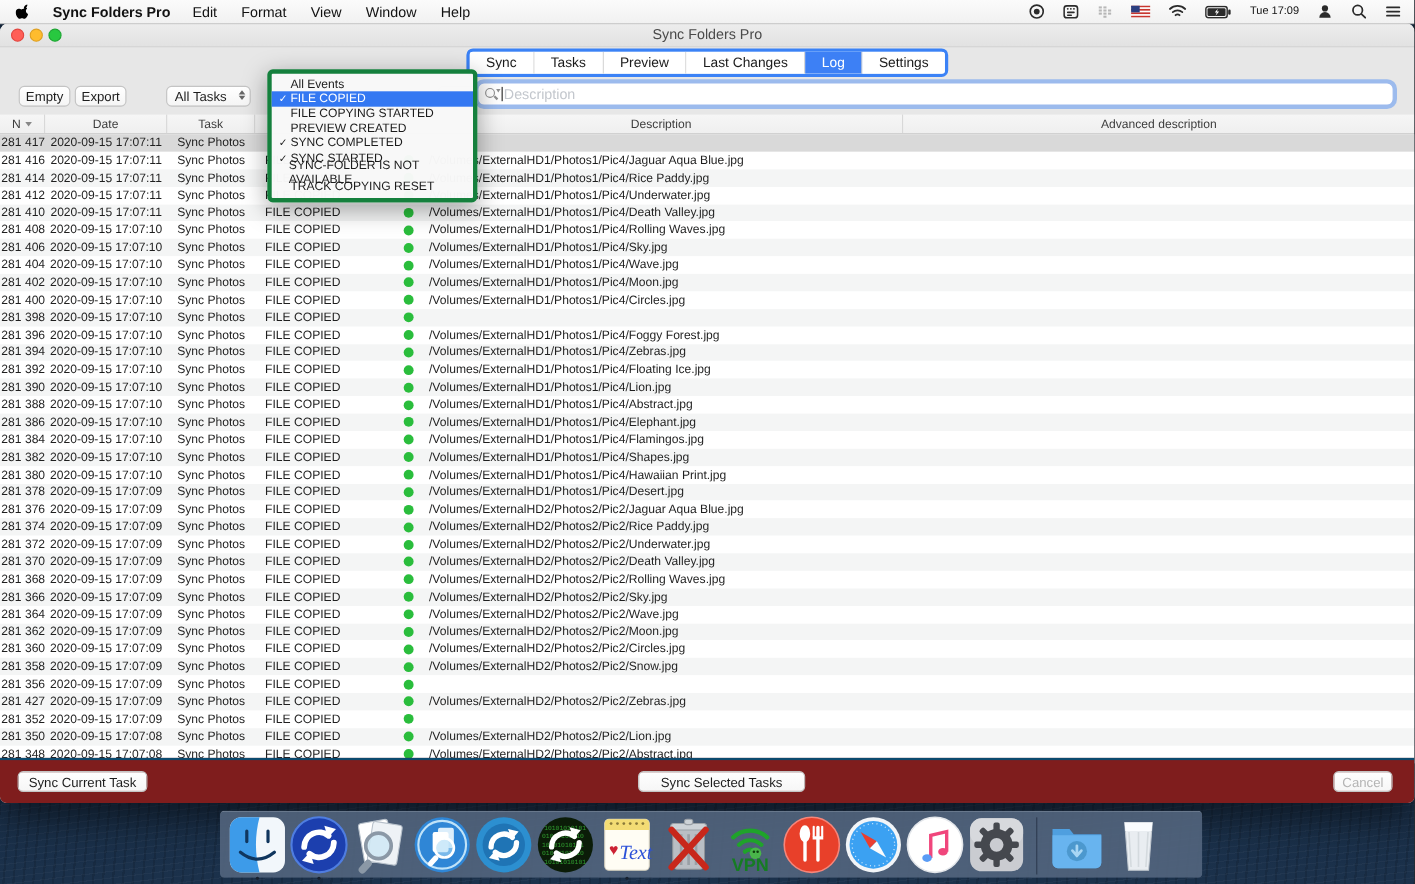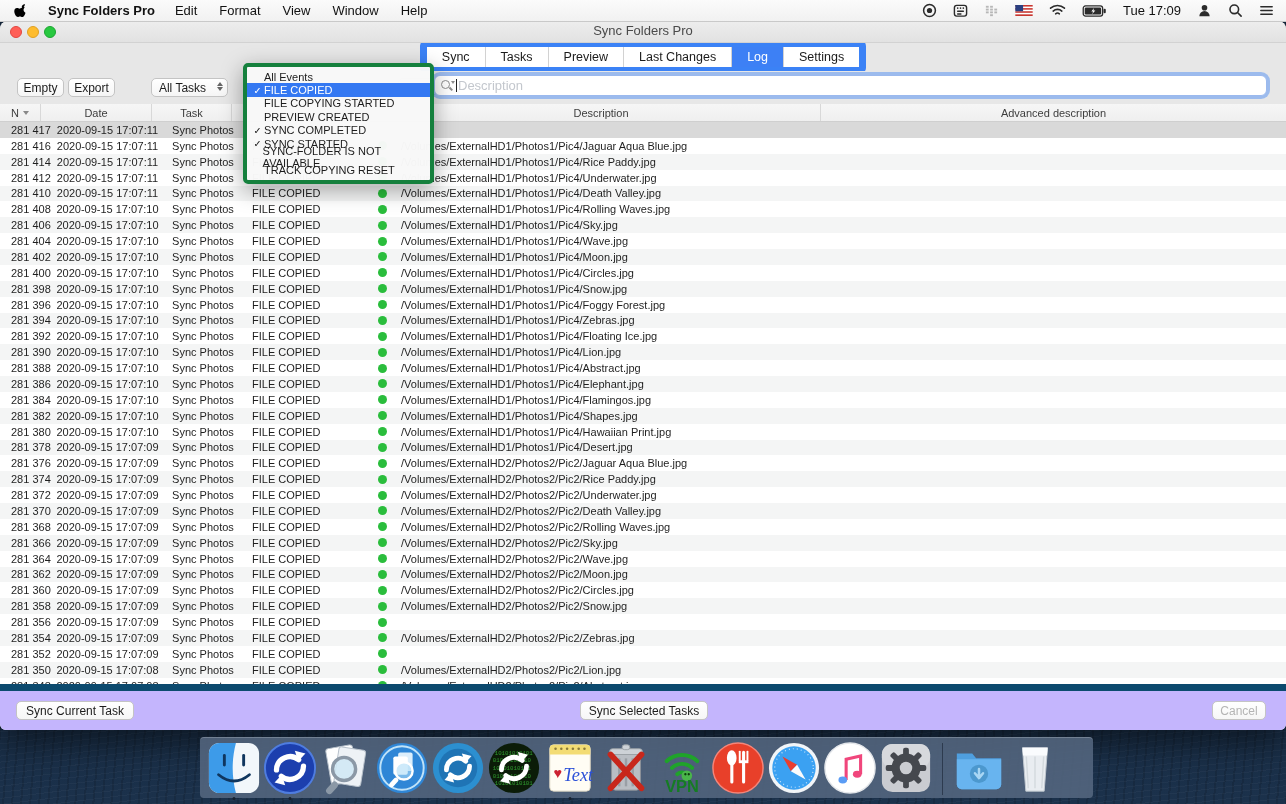--- a/index.html
+++ b/index.html
@@ -12,34 +12,34 @@
     -webkit-font-smoothing:antialiased;}
   
   #menubar{position:absolute;top:0;left:0;right:0;height:21px;background:linear-gradient(#fbfbfb,#f1f1f1);
     border-bottom:1px solid #c9c9c9;display:flex;align-items:center;font-size:13px;color:#111;z-index:60;}
   #menubar .apple{width:16px;height:16px;margin:0 18px 0 14px;display:flex;align-items:center;}
   #menubar .appname{font-weight:bold;margin-right:20px;}
   #menubar .mitem{margin-right:22px;cursor:default;}
   #menubar .spacer{flex:1;}
   #status{display:flex;align-items:center;gap:16px;margin-right:12px;}
   .sicon{display:flex;align-items:center;justify-content:center;height:16px;}
-  .clocktxt{font-size:13px;color:#111;}
+  .clocktxt{font-size:10px;color:#111;}
   
   #window{position:absolute;top:21px;left:0;width:1286px;height:709px;border-radius:8px 8px 6px 6px;
     background:#ececec;box-shadow:0 14px 34px rgba(0,0,0,.5);overflow:hidden;}
   #titlebar{position:relative;height:21px;background:linear-gradient(#ededed,#e2e2e2);
     border-bottom:1px solid #d2d2d2;}
   .tl{position:absolute;top:5px;width:12px;height:12px;border-radius:50%;}
   .tl.red{left:10px;background:#ff5f57;border:1px solid #e24640;box-sizing:border-box;}
   .tl.yellow{left:27px;background:#febc2e;border:1px solid #dfa023;box-sizing:border-box;}
   .tl.green{left:44px;background:#28c840;border:1px solid #1da532;box-sizing:border-box;}
   #wintitle{position:absolute;left:0;right:0;top:2px;text-align:center;font-size:13px;color:#4a4a4a;}
   
   #tabband{height:28px;background:#e7e7e7;display:flex;justify-content:center;align-items:center;}
-  #tabs{display:flex;border:7px solid #3b82f6;border-radius:6px;overflow:hidden;background:#fff;height:20px;}
+  #tabs{display:flex;border:3px solid #3b82f6;border-radius:6px;overflow:hidden;background:#fff;height:20px;}
   .tab{padding:0 15px;font-size:12.5px;color:#1b1b1b;display:flex;align-items:center;border-right:1px solid #d2d2d2;background:#fff;cursor:default;}
   .tab:last-child{border-right:none;}
   .tab.sel{background:#3d80f5;color:#fff;}
   
   #toolband{position:relative;height:33px;background:#e7e7e7;padding-left:29px;}
   .btn{position:absolute;top:7px;height:19px;background:linear-gradient(#fff,#f5f5f5);border:1px solid #c4c4c4;
     border-radius:5px;font-size:12px;color:#1c1c1c;display:flex;align-items:center;justify-content:center;box-sizing:border-box;}
   #btn-empty{left:17px;width:47px;}
   #btn-export{left:68px;width:47px;text-align:center;}
   #popup-tasks{left:151px;width:77px;justify-content:center;padding-right:14px;}
@@ -67,41 +67,41 @@
   .h-date{flex:0 0 111px;justify-content:center;}
   .h-task{flex:0 0 80px;justify-content:center;}
   .h-event{flex:0 0 128px;}
   .h-dot{flex:0 0 22px;border-right:none;}
   .h-desc{flex:0 0 439px;justify-content:center;}
   .h-adv{flex:1;justify-content:center;}
   #rows{background:#fff;}
   .trow{display:flex;height:15.89px;align-items:center;font-size:11px;color:#1f1f1f;background:#fff;}
   .trow.alt{background:#f4f5f5;}
   .trow.sel{background:#d9d9d9;}
-  .c-n{flex:0 0 41px;padding-left:11px;overflow:hidden;white-space:nowrap;}
+  .c-n{flex:0 0 41px;overflow:hidden;white-space:nowrap;text-align:right;}
   .c-date{flex:0 0 111px;text-align:center;white-space:nowrap;}
   .c-task{flex:0 0 80px;text-align:center;white-space:nowrap;}
   .c-event{flex:0 0 128px;padding-left:9px;box-sizing:border-box;white-space:nowrap;}
   .c-dot{flex:0 0 22px;display:flex;justify-content:center;}
   .c-dot i{width:9px;height:9px;border-radius:50%;background:#2abd3c;}
   .c-desc{flex:0 0 431px;padding-left:8px;box-sizing:border-box;white-space:nowrap;overflow:hidden;}
   .c-adv{flex:1;}
   
   #eventmenu{position:absolute;left:243px;top:42px;width:183px;background:rgba(248,248,248,.98);
     border:4px solid #15803d;border-radius:5px;box-shadow:0 6px 22px rgba(0,0,0,.35);padding:3px 0;z-index:50;}
   .mrow{height:13.4px;display:flex;align-items:center;font-size:11px;color:#1c1c1c;padding:0 8px 0 4px;}
   .mrow .chk{width:13px;font-size:9.5px;text-align:center;color:#1c1c1c;}
   .mrow.hl{background:#3478f2;color:#fff;}
   .mrow.hl .chk{color:#fff;}
   
-  #footer{position:absolute;left:0;right:0;bottom:0;height:39px;background:#c4b5fd;border-top:7px solid #0c4a6e;}
+  #footer{position:absolute;left:0;right:0;bottom:0;height:39px;background:#7f1d1d;border-top:2px solid #0c4a6e;}
   .fbtn{position:absolute;top:10px;height:19px;background:linear-gradient(#fff,#f6f6f6);border:1px solid #c4c4c4;
     border-radius:5px;font-size:12px;color:#1c1c1c;display:flex;align-items:center;justify-content:center;box-sizing:border-box;}
   #fb-current{left:16px;width:118px;}
-  #fb-selected{left:580px;width:128px;}
+  #fb-selected{left:580px;width:152px;}
   #fb-cancel{right:20px;width:54px;color:#b4b4b4;}
   
   #dock{position:absolute;left:200px;top:737px;width:893px;height:61px;border-radius:4px;
     background:rgba(84,102,128,.88);border-top:1px solid rgba(255,255,255,.22);
     display:flex;align-items:flex-start;padding:3px 6px 0 6px;box-sizing:border-box;z-index:40;}
   .dicon{position:relative;width:54px;height:54px;margin:0 1px;flex:0 0 auto;}
   .dicon svg{width:54px;height:54px;display:block;}
   .dot{position:absolute;left:50%;bottom:-5px;transform:translateX(-50%);width:3px;height:3px;border-radius:50%;background:#16202e;}
   .ddiv{width:1px;height:52px;background:rgba(20,30,46,.55);margin:2px 8px 0 8px;flex:0 0 auto;}
 </style>
@@ -368,21 +368,20 @@
           <span class="c-adv"></span>
         </div>
         <div class="trow alt">
           <span class="c-n">281 398</span>
           <span class="c-date">2020-09-15 17:07:10</span>
           <span class="c-task">Sync Photos</span>
           <span class="c-event">FILE COPIED</span>
           <span class="c-dot">
             <i style="background: rgb(42, 189, 60);"></i>
           </span>
-          <span class="c-desc">/Volumes/ExternalHD1/Photos1/Pic4/Snow.jpg</span>
           <span class="c-adv"></span>
         </div>
         <div class="trow">
           <span class="c-n">281 396</span>
           <span class="c-date">2020-09-15 17:07:10</span>
           <span class="c-task">Sync Photos</span>
           <span class="c-event">FILE COPIED</span>
           <span class="c-dot">
             <i style="background: rgb(42, 189, 60);"></i>
           </span>
@@ -602,21 +601,21 @@
           <span class="c-n">281 356</span>
           <span class="c-date">2020-09-15 17:07:09</span>
           <span class="c-task">Sync Photos</span>
           <span class="c-event">FILE COPIED</span>
           <span class="c-dot">
             <i style="background: rgb(42, 189, 60);"></i>
           </span>
           <span class="c-adv"></span>
         </div>
         <div class="trow alt">
-          <span class="c-n">281 354</span>
+          <span class="c-n">281 427</span>
           <span class="c-date">2020-09-15 17:07:09</span>
           <span class="c-task">Sync Photos</span>
           <span class="c-event">FILE COPIED</span>
           <span class="c-dot">
             <i style="background: rgb(42, 189, 60);"></i>
           </span>
           <span class="c-desc">/Volumes/ExternalHD2/Photos2/Pic2/Zebras.jpg</span>
           <span class="c-adv"></span>
         </div>
         <div class="trow">

